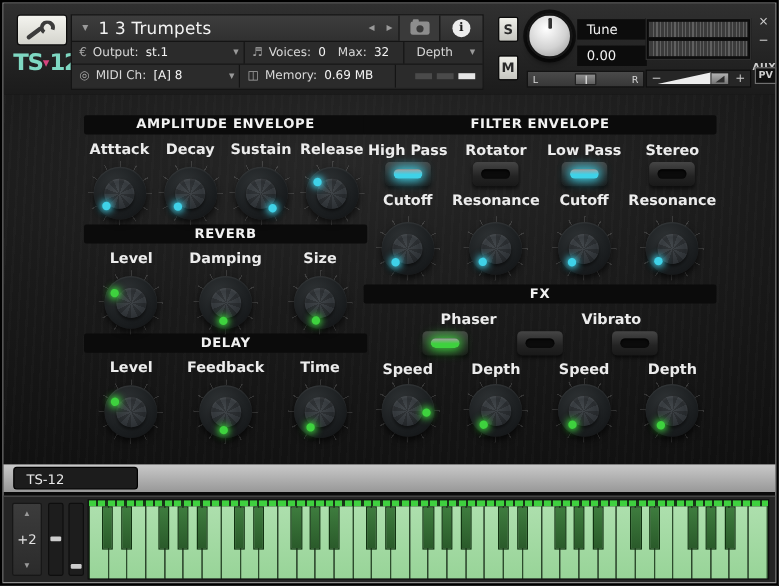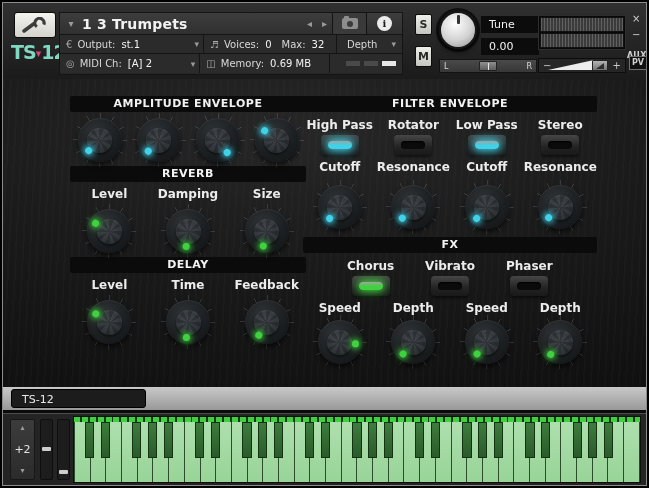--- a/index.html
+++ b/index.html
@@ -15,21 +15,21 @@
   .logo{position:absolute;left:8px;top:38px;font-size:19px;font-weight:bold;letter-spacing:-1px;}
   .logo .lg1,.logo .lg2{color:#7fd8c2;}
   .logo .lgsep{color:#d6447e;font-size:11px;vertical-align:2px;letter-spacing:0;}
   .titleblock{position:absolute;left:56px;top:9px;width:344px;height:63px;background:#262626;border:1px solid #141414;}
   .t-row{display:flex;align-items:center;font-size:10px;color:#d8d8d8;}
   .t-row1{height:22px;background:linear-gradient(#3d3d3d,#303030);border-bottom:1px solid #141414;}
   .t-row2,.t-row3{height:19px;background:#2b2b2b;}
   .t-row2{border-bottom:1px solid #141414;}
   .dd{color:#9a9a9a;font-size:9px;}
   .t-row1 .dd{width:22px;text-align:center;font-size:10px;}
-  .title{flex:1;font-size:14px;font-weight:bold;color:#f2f2f2;letter-spacing:.2px;}
+  .title{flex:1;font-size:14px;font-weight:normal;color:#f2f2f2;letter-spacing:.2px;}
   .nav{width:15px;text-align:center;color:#9a9a9a;font-size:10px;cursor:pointer;}
   .cambox{width:34px;height:100%;border-left:1px solid #141414;background:#3a3a3a;
           display:flex;align-items:center;justify-content:center;cursor:pointer;}
   .cam{width:16px;height:11px;background:#8d8d8d;border-radius:2px;position:relative;}
   .cam::before{content:"";position:absolute;left:5px;top:2.5px;width:6px;height:6px;border-radius:50%;background:#3a3a3a;}
   .cam::after{content:"";position:absolute;left:2px;top:-2px;width:5px;height:3px;background:#8d8d8d;border-radius:1px;}
   .infobox{width:36px;height:100%;border-left:1px solid #141414;display:flex;align-items:center;justify-content:center;cursor:pointer;}
   .info-circle{width:15px;height:15px;border-radius:50%;background:#ececec;color:#1a1a1a;
           font-weight:bold;font-size:10px;line-height:15px;text-align:center;font-family:"DejaVu Serif",serif;}
   .cA{width:144px;display:flex;align-items:center;padding:0 4px 0 6px;height:100%;border-right:1px solid #141414;}
@@ -107,21 +107,21 @@
   .knob .arm{position:absolute;inset:0;}
   .knob .dot{position:absolute;left:50%;top:4px;width:7px;height:7px;margin-left:-3.5px;border-radius:50%;}
   .switch{width:38px;height:20px;border-radius:4px;position:relative;cursor:pointer;
         background:linear-gradient(#464646,#232323 60%,#191919);box-shadow:0 2px 3px rgba(0,0,0,.55);}
   .switch .pill{position:absolute;left:7px;right:7px;top:6px;height:8px;border-radius:4px;}
   .switch .pill.off{background:#0b0b0b;box-shadow:inset 0 1px 2px #000;}
   .brand{position:absolute;right:55px;top:294px;font-size:11px;font-weight:bold;color:#ededed;letter-spacing:.3px;}
   
   .tabbar{position:absolute;left:3px;right:3px;top:387px;height:23px;background:linear-gradient(#c9c9c9,#989898);}
   .tab{position:absolute;top:2px;height:19px;border-radius:3px;font-size:11px;line-height:19px;padding-left:10px;cursor:pointer;}
-  .tab-active{left:8px;width:135px;background:#1c1c1c;color:#e9e9e9;border:1px solid #000;}
+  .tab-active{left:8px;width:104px;background:#1c1c1c;color:#e9e9e9;border:1px solid #000;}
   .tab-inactive{left:133px;width:124px;background:linear-gradient(#dedede,#a4a4a4);color:#222;border:1px solid #6f6f6f;}
   
   .kbzone{position:absolute;left:3px;right:3px;top:413px;bottom:3px;background:#242424;border-top:1px solid #4d4d4d;}
   .octpanel{position:absolute;left:7px;top:5px;width:25px;height:61px;border-radius:2px;border:1px solid #171717;
         background:linear-gradient(#3c3c3c,#2b2b2b);display:flex;flex-direction:column;align-items:center;
         justify-content:space-between;padding:4px 0;cursor:pointer;}
   .oct-arrow{color:#9a9a9a;font-size:8px;line-height:8px;}
   .oct-val{color:#e3e3e3;font-size:11px;}
   .wheel{position:absolute;top:5px;width:13px;height:61px;background:#1d1d1d;border:1px solid #0e0e0e;border-radius:2px;cursor:pointer;}
   #wheel-pitch{left:37px;} #wheel-mod{left:54px;}
@@ -178,21 +178,21 @@
         </span>
         <span class="cC">
           <span>Depth</span>
           <span class="dd dd-r">▾</span>
         </span>
       </div>
       <div class="t-row t-row3">
         <span class="cA">
           <span class="mini-icon">◎</span>
           <span>MIDI Ch:</span>
-          <span class="lv">[A] 2</span>
+          <span class="lv">[A] 8</span>
           <span class="dd dd-r">▾</span>
         </span>
         <span class="cB">
           <span class="mini-icon">◫</span>
           <span>Memory:</span>
           <span class="lv">0.69 MB</span>
         </span>
         <span class="cC">
           <span class="pbars">
             <span class="pbar"></span>
@@ -226,20 +226,34 @@
     <div class="winbtn" id="btn-close">×</div>
     <div class="winbtn" id="btn-min">−</div>
     <div class="winbtn" id="btn-aux">AUX</div>
     <div class="winbtn" id="btn-pv">PV</div>
   </div>
 
   <div class="panel">
     <div class="col-left" id="col-left">
         <div class="sec">
           <div class="sec-header">AMPLITUDE ENVELOPE</div>
+          <div class="row labels">
+            <div class="cell">
+              <span>Atttack</span>
+            </div>
+            <div class="cell">
+              <span>Decay</span>
+            </div>
+            <div class="cell">
+              <span>Sustain</span>
+            </div>
+            <div class="cell">
+              <span>Release</span>
+            </div>
+          </div>
           <div class="row knobs">
             <div class="cell">
               <div class="knob">
                 <div class="ticks"></div>
                 <div class="body"></div>
                 <div class="gear"></div>
                 <div class="arm" style="transform: rotate(-135deg);">
                   <div class="dot" style="background: rgb(63, 210, 232); box-shadow: rgb(63, 210, 232) 0px 0px 6px 1.5px;"></div>
                 </div>
               </div>
@@ -322,24 +336,24 @@
             </div>
           </div>
         </div>
         <div class="sec">
           <div class="sec-header">DELAY</div>
           <div class="row labels">
             <div class="cell">
               <span>Level</span>
             </div>
             <div class="cell">
+              <span>Feedback</span>
+            </div>
+            <div class="cell">
               <span>Time</span>
-            </div>
-            <div class="cell">
-              <span>Feedback</span>
             </div>
           </div>
           <div class="row knobs">
             <div class="cell">
               <div class="knob">
                 <div class="ticks"></div>
                 <div class="body"></div>
                 <div class="gear"></div>
                 <div class="arm" style="transform: rotate(-60deg);">
                   <div class="dot" style="background: rgb(62, 210, 62); box-shadow: rgb(62, 210, 62) 0px 0px 6px 1.5px;"></div>
@@ -462,27 +476,24 @@
                   <div class="dot" style="background: rgb(63, 210, 232); box-shadow: rgb(63, 210, 232) 0px 0px 6px 1.5px;"></div>
                 </div>
               </div>
             </div>
           </div>
         </div>
         <div class="sec" style="margin-top: 4px;">
           <div class="sec-header">FX</div>
           <div class="row tlabels pad">
             <div class="cell">
-              <span>Chorus</span>
+              <span>Phaser</span>
             </div>
             <div class="cell">
               <span>Vibrato</span>
-            </div>
-            <div class="cell">
-              <span>Phaser</span>
             </div>
           </div>
           <div class="row pad" style="height: 20px; margin-top: 2px;">
             <div class="cell">
               <div class="switch">
                 <div class="pill" style="background: linear-gradient(rgba(255, 255, 255, 0.55), rgb(62, 210, 62) 55%, rgb(62, 210, 62)); box-shadow: rgb(62, 210, 62) 0px 0px 9px 2px;"></div>
               </div>
             </div>
             <div class="cell">
               <div class="switch">

